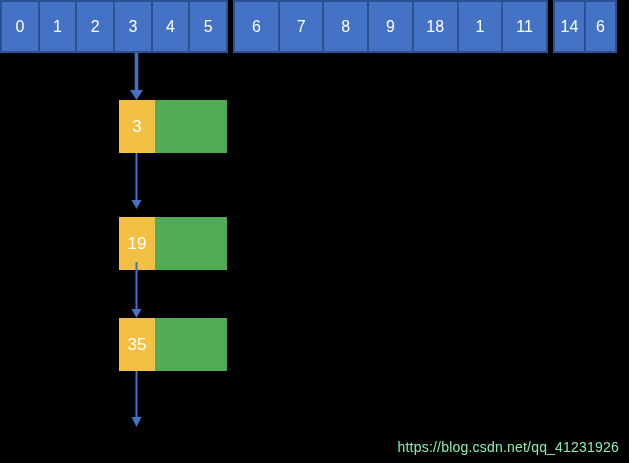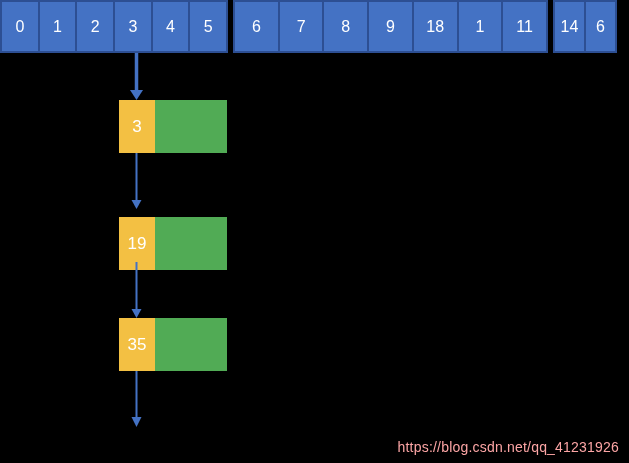--- a/index.html
+++ b/index.html
@@ -71,21 +71,21 @@
     top: 0; left: 0;
     width: 629px; height: 463px;
     pointer-events: none;
   }
 
   
   .watermark {
     position: absolute;
     right: 10px;
     bottom: 8px;
-    color: #fca5a5;
+    color: #86efac;
     font-size: 14px;
     letter-spacing: 0.2px;
   }
 </style>
 </head>
 <body>
 
 <div class="canvas">
 
   <div class="array-row">

